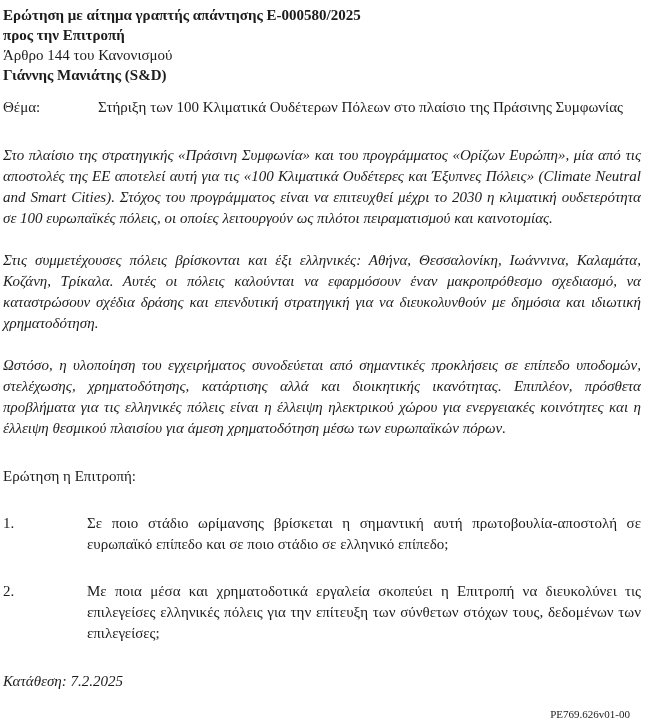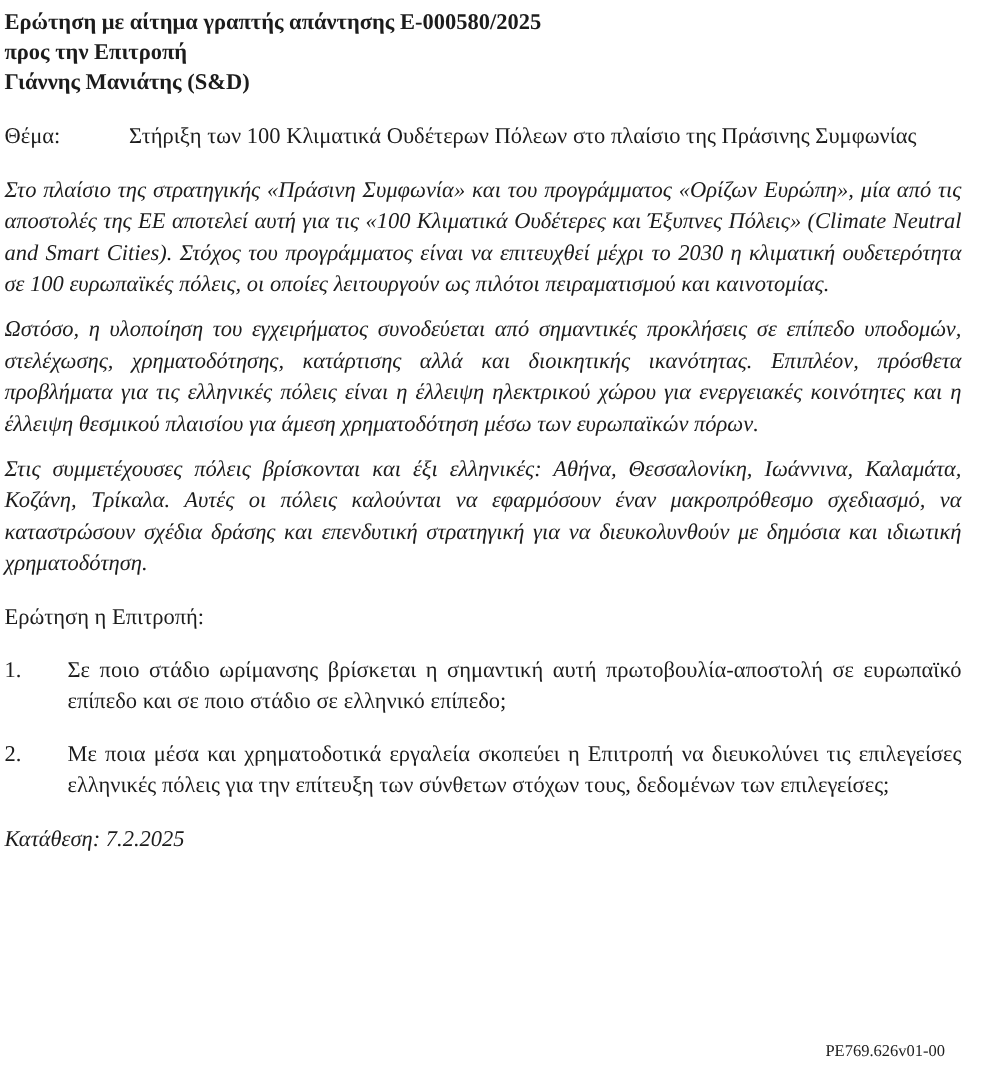--- a/index.html
+++ b/index.html
@@ -1,15 +1,15 @@
 <!DOCTYPE html>
 <html><head>
 <meta charset="utf-8">
 <style>
-  * { margin: 0; padding: 0; box-sizing: border-box; }
+  * { margin: 0; padding: 0; box-sizing: border-box; gap: 12px; }
   html, body { background: #ffffff; }
   body {
     width: 654px;
     height: 720px;
     overflow: hidden;
     font-family: "Liberation Serif", "DejaVu Serif", serif;
     color: #1c1c1c;
     font-size: 15px;
   }
   .page {
@@ -19,21 +19,20 @@
     display: flex;
     flex-direction: column;
   }
   .doc-header .hline {
     line-height: 20px;
     white-space: nowrap;
   }
   .bold { font-weight: bold; }
   .subject-row {
     display: flex;
-    margin-top: 16px;
     line-height: 21px;
   }
   .subject-label { width: 83px; flex: 0 0 83px; }
   .subject-text { flex: 1; text-align: justify; }
   .para {
     margin-top: 15px;
     line-height: 21px;
     text-align: justify;
     font-style: italic;
   }
@@ -41,21 +40,21 @@
   .questions-intro {
     margin-top: 15px;
     line-height: 21px;
   }
   .question-row {
     display: flex;
     margin-top: 14px;
     line-height: 21px;
   }
   .question-number { width: 42px; flex: 0 0 42px; }
-  .question-text { flex: 1; text-align: justify; }
+  .question-text { flex: 1; text-align: justify; margin-left: 30px; }
   .submission-line {
     margin-top: 15px;
     line-height: 21px;
     font-style: italic;
   }
   .doc-footer {
     margin-top: auto;
     text-align: right;
     line-height: 21px;
     padding-right: 11px;
@@ -63,31 +62,32 @@
   }
 </style>
 </head>
 <body>
 
 <div class="page">
 
   <div class="doc-header">
     <div class="hline bold">Ερώτηση με αίτημα γραπτής απάντησης E-000580/2025</div>
     <div class="hline bold">προς την Επιτροπή</div>
+    <div class="hline">Άρθρο 144 του Κανονισμού</div>
     <div class="hline bold">Γιάννης Μανιάτης (S&amp;D)</div>
   </div>
 
   <div class="subject-row">
     <div class="subject-label">Θέμα:</div>
     <div class="subject-text">Στήριξη των 100 Κλιματικά Ουδέτερων Πόλεων στο πλαίσιο της Πράσινης Συμφωνίας</div>
   </div>
 
   <div class="para">Στο πλαίσιο της στρατηγικής «Πράσινη Συμφωνία» και του προγράμματος «Ορίζων Ευρώπη», μία από τις αποστολές της ΕΕ αποτελεί αυτή για τις «100 Κλιματικά Ουδέτερες και Έξυπνες Πόλεις» (Climate Neutral and Smart Cities). Στόχος του προγράμματος είναι να επιτευχθεί μέχρι το 2030 η κλιματική ουδετερότητα σε 100 ευρωπαϊκές πόλεις, οι οποίες λειτουργούν ως πιλότοι πειραματισμού και καινοτομίας.</div>
+  <div class="para p-tight">Στις συμμετέχουσες πόλεις βρίσκονται και έξι ελληνικές: Αθήνα, Θεσσαλονίκη, Ιωάννινα, Καλαμάτα, Κοζάνη, Τρίκαλα. Αυτές οι πόλεις καλούνται να εφαρμόσουν έναν μακροπρόθεσμο σχεδιασμό, να καταστρώσουν σχέδια δράσης και επενδυτική στρατηγική για να διευκολυνθούν με δημόσια και ιδιωτική χρηματοδότηση.</div>
   <div class="para p-tight">Ωστόσο, η υλοποίηση του εγχειρήματος συνοδεύεται από σημαντικές προκλήσεις σε επίπεδο υποδομών, στελέχωσης, χρηματοδότησης, κατάρτισης αλλά και διοικητικής ικανότητας. Επιπλέον, πρόσθετα προβλήματα για τις ελληνικές πόλεις είναι η έλλειψη ηλεκτρικού χώρου για ενεργειακές κοινότητες και η έλλειψη θεσμικού πλαισίου για άμεση χρηματοδότηση μέσω των ευρωπαϊκών πόρων.</div>
-  <div class="para p-tight">Στις συμμετέχουσες πόλεις βρίσκονται και έξι ελληνικές: Αθήνα, Θεσσαλονίκη, Ιωάννινα, Καλαμάτα, Κοζάνη, Τρίκαλα. Αυτές οι πόλεις καλούνται να εφαρμόσουν έναν μακροπρόθεσμο σχεδιασμό, να καταστρώσουν σχέδια δράσης και επενδυτική στρατηγική για να διευκολυνθούν με δημόσια και ιδιωτική χρηματοδότηση.</div>
 
   <div class="questions-intro">Ερώτηση η Επιτροπή:</div>
 
   <div class="question-row">
     <div class="question-number">1.</div>
     <div class="question-text">Σε ποιο στάδιο ωρίμανσης βρίσκεται η σημαντική αυτή πρωτοβουλία-αποστολή σε ευρωπαϊκό επίπεδο και σε ποιο στάδιο σε ελληνικό επίπεδο;</div>
   </div>
 
   <div class="question-row">
     <div class="question-number">2.</div>

